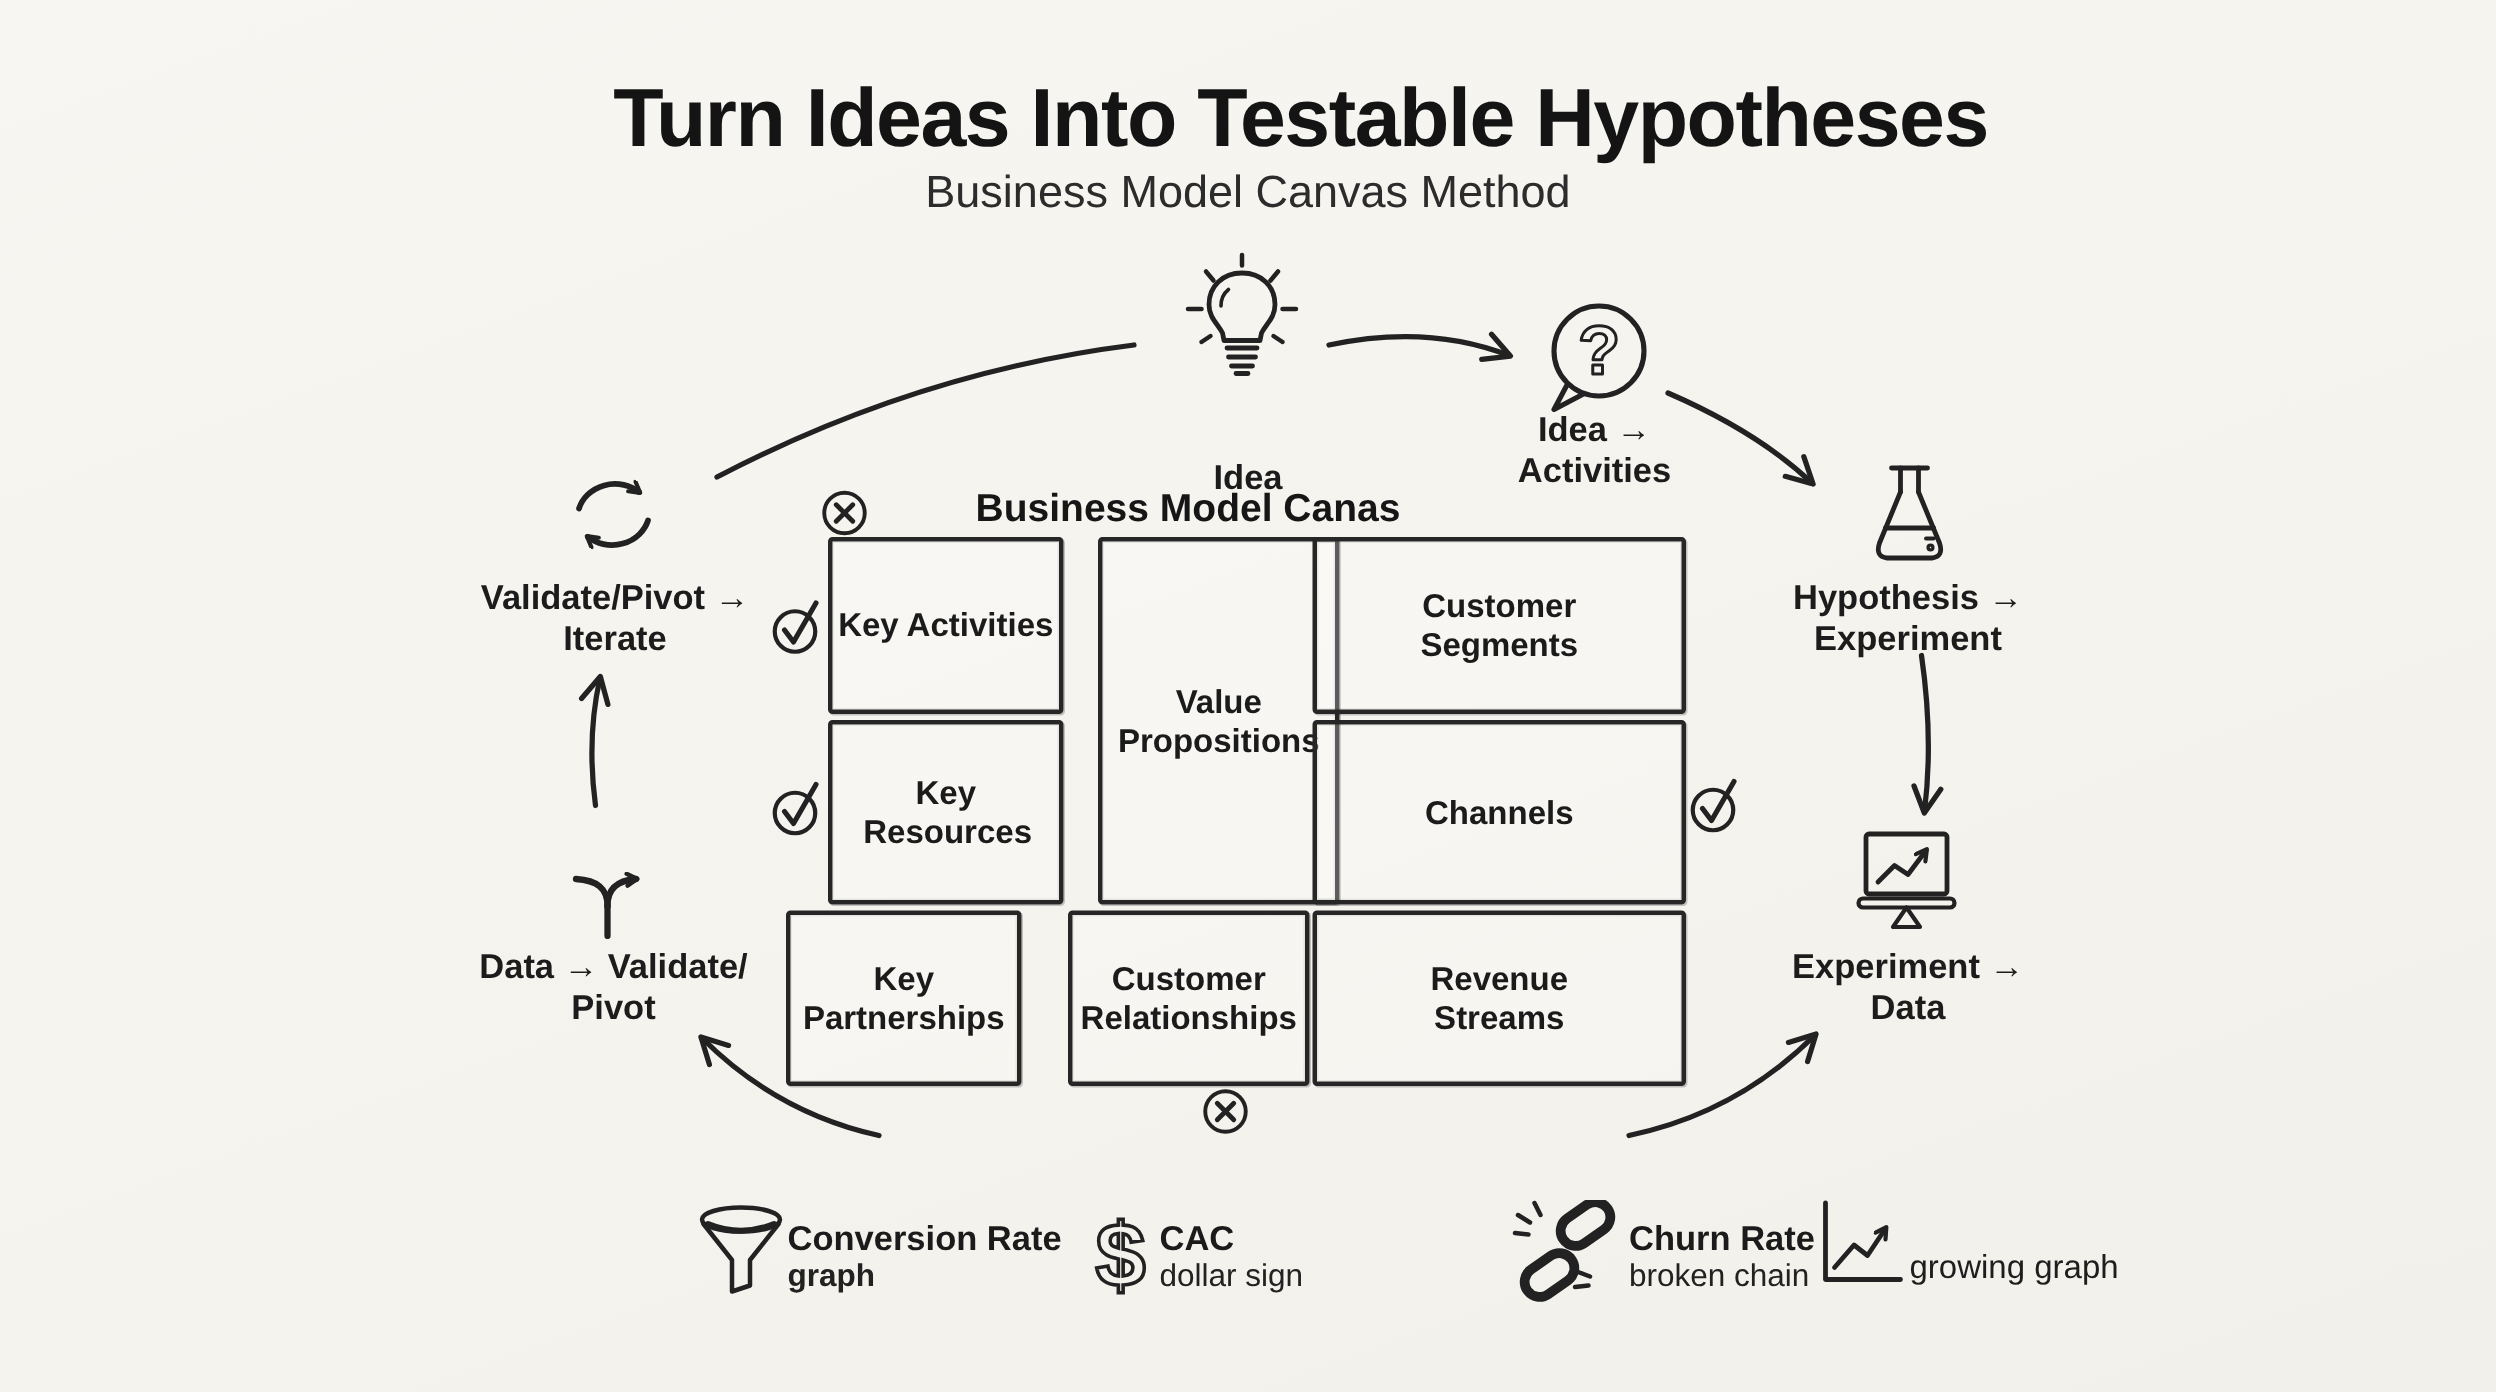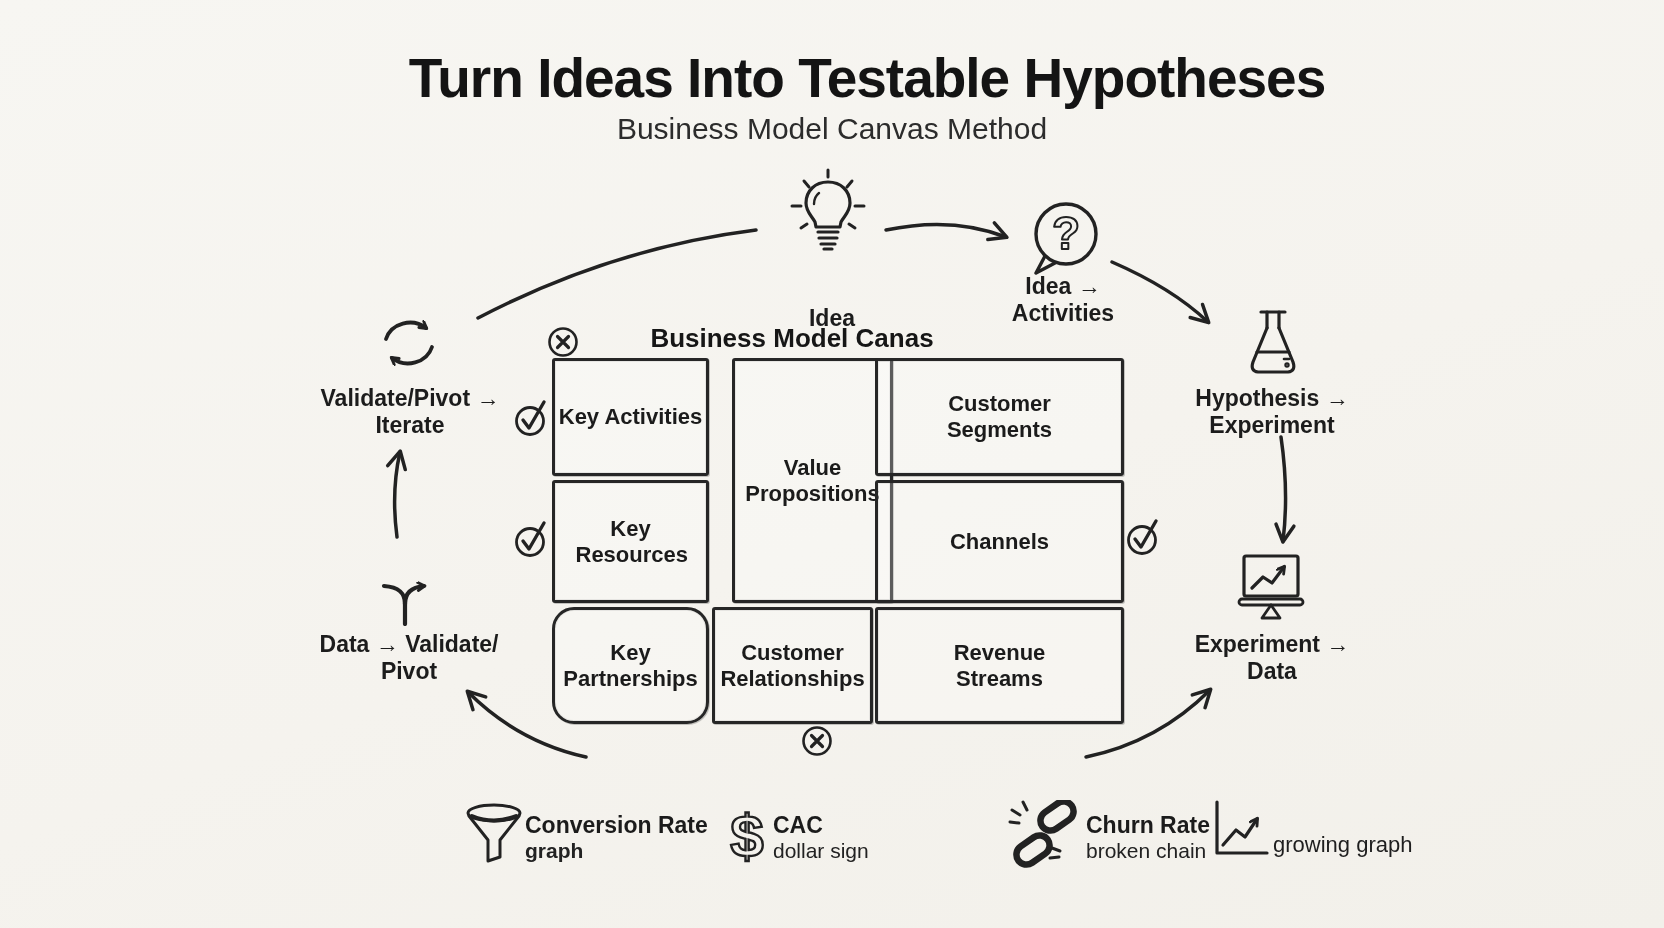--- a/index.html
+++ b/index.html
@@ -147,21 +147,21 @@
   </div>
   <div class="abs cell" style="left:875px;top:358px;width:243px;height:112px;">
     <span style="max-width:130px;">Customer Segments</span>
   </div>
   <div class="abs cell" style="left:552px;top:480px;width:151px;height:117px;">
     <span style="max-width:110px;">Key Resources</span>
   </div>
   <div class="abs cell" style="left:875px;top:480px;width:243px;height:117px;align-items:center;">
     <span>Channels</span>
   </div>
-  <div class="abs cell" style="left:552px;top:607px;width:151px;height:111px;border-radius:22px;">
+  <div class="abs cell" style="left:524px;top:607px;width:151px;height:111px;">
     <span style="max-width:135px;">Key Partnerships</span>
   </div>
   <div class="abs cell" style="left:712px;top:607px;width:155px;height:111px;">
     <span style="max-width:145px;">Customer Relationships</span>
   </div>
   <div class="abs cell" style="left:875px;top:607px;width:243px;height:111px;">
     <span style="max-width:110px;">Revenue Streams</span>
   </div>
 
   <span class="abs" style="left:546px;top:325px;">

